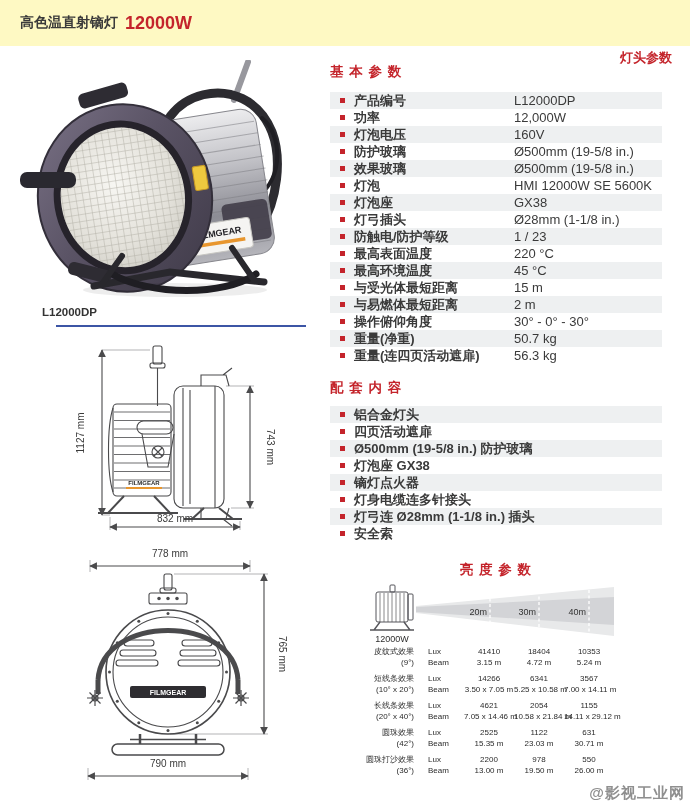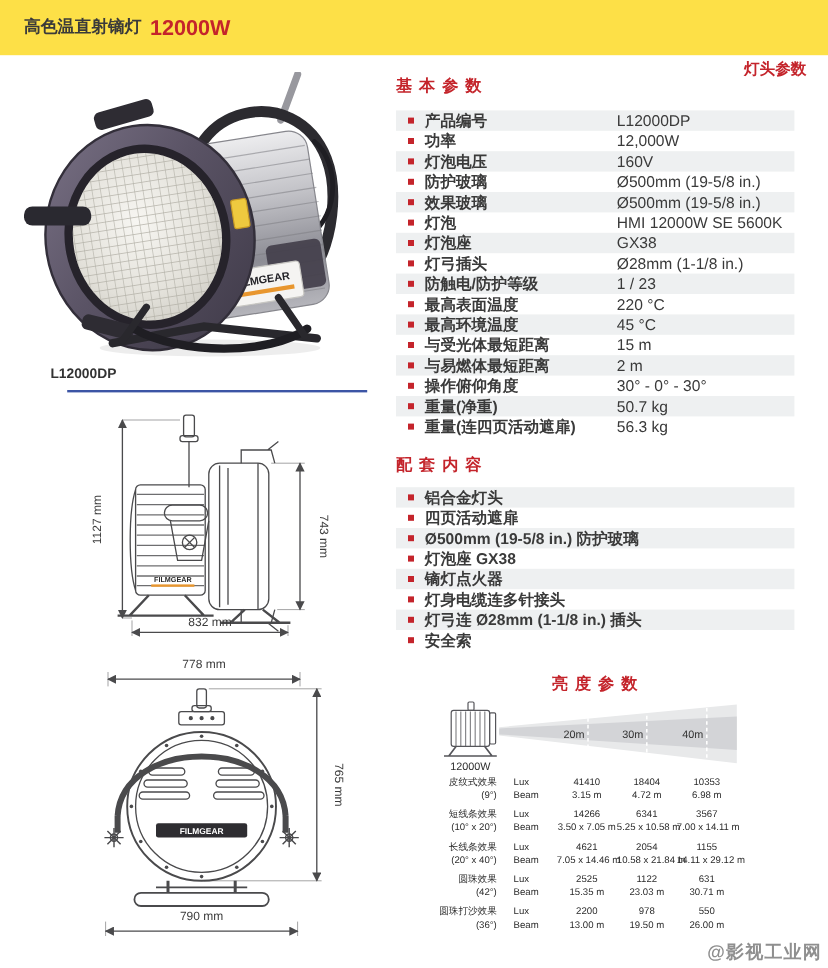--- a/index.html
+++ b/index.html
@@ -1,18 +1,18 @@
 <!DOCTYPE html>
 <html><head>
 <meta charset="utf-8">
 <style>
   html,body{margin:0;padding:0;}
   body{width:690px;height:807px;position:relative;background:#fff;overflow:hidden;
        font-family:"Liberation Sans","DejaVu Sans",sans-serif;}
-  .header{position:absolute;top:0;left:0;width:690px;height:46px;background:#fde047;}
+  .header{position:absolute;top:0;left:0;width:690px;height:46px;background:#fef9c3;}
   .htitle{position:absolute;left:20px;top:0;height:46px;display:flex;align-items:center;}
   .htitle .t{font-size:14px;font-weight:bold;color:#3a3a3a;}
   .htitle .w{font-size:18px;font-weight:bold;color:#c4242b;margin-left:7px;}
   .hright{position:absolute;right:18px;top:0;height:46px;display:flex;align-items:center;
           font-size:13px;font-weight:bold;color:#c4242b;margin-top:35px;}
   .left{position:absolute;left:18px;top:54px;width:302px;height:753px;}
   .photo{position:absolute;top:6px;left:2px;width:290px;height:242px;}
   .model{position:absolute;top:252px;left:24px;font-size:11.5px;font-weight:bold;color:#333;}
   .blueline{position:absolute;top:271px;left:38px;width:250px;height:2px;background:#3c55a5;}
   .sideview{position:absolute;top:280px;left:0;width:300px;height:200px;}
@@ -359,21 +359,21 @@
       <div class="pv">
           <div>41410</div>
           <div>3.15 m</div>
         </div>
       <div class="pv">
           <div>18404</div>
           <div>4.72 m</div>
         </div>
       <div class="pv">
           <div>10353</div>
-          <div>6.98 m</div>
+          <div>5.24 m</div>
         </div>
     </div>
     <div class="prow">
       <div class="plbl">
           <div>短线条效果</div>
           <div>(10° x 20°)</div>
         </div>
       <div></div>
       <div class="punit">
           <div>Lux</div>

